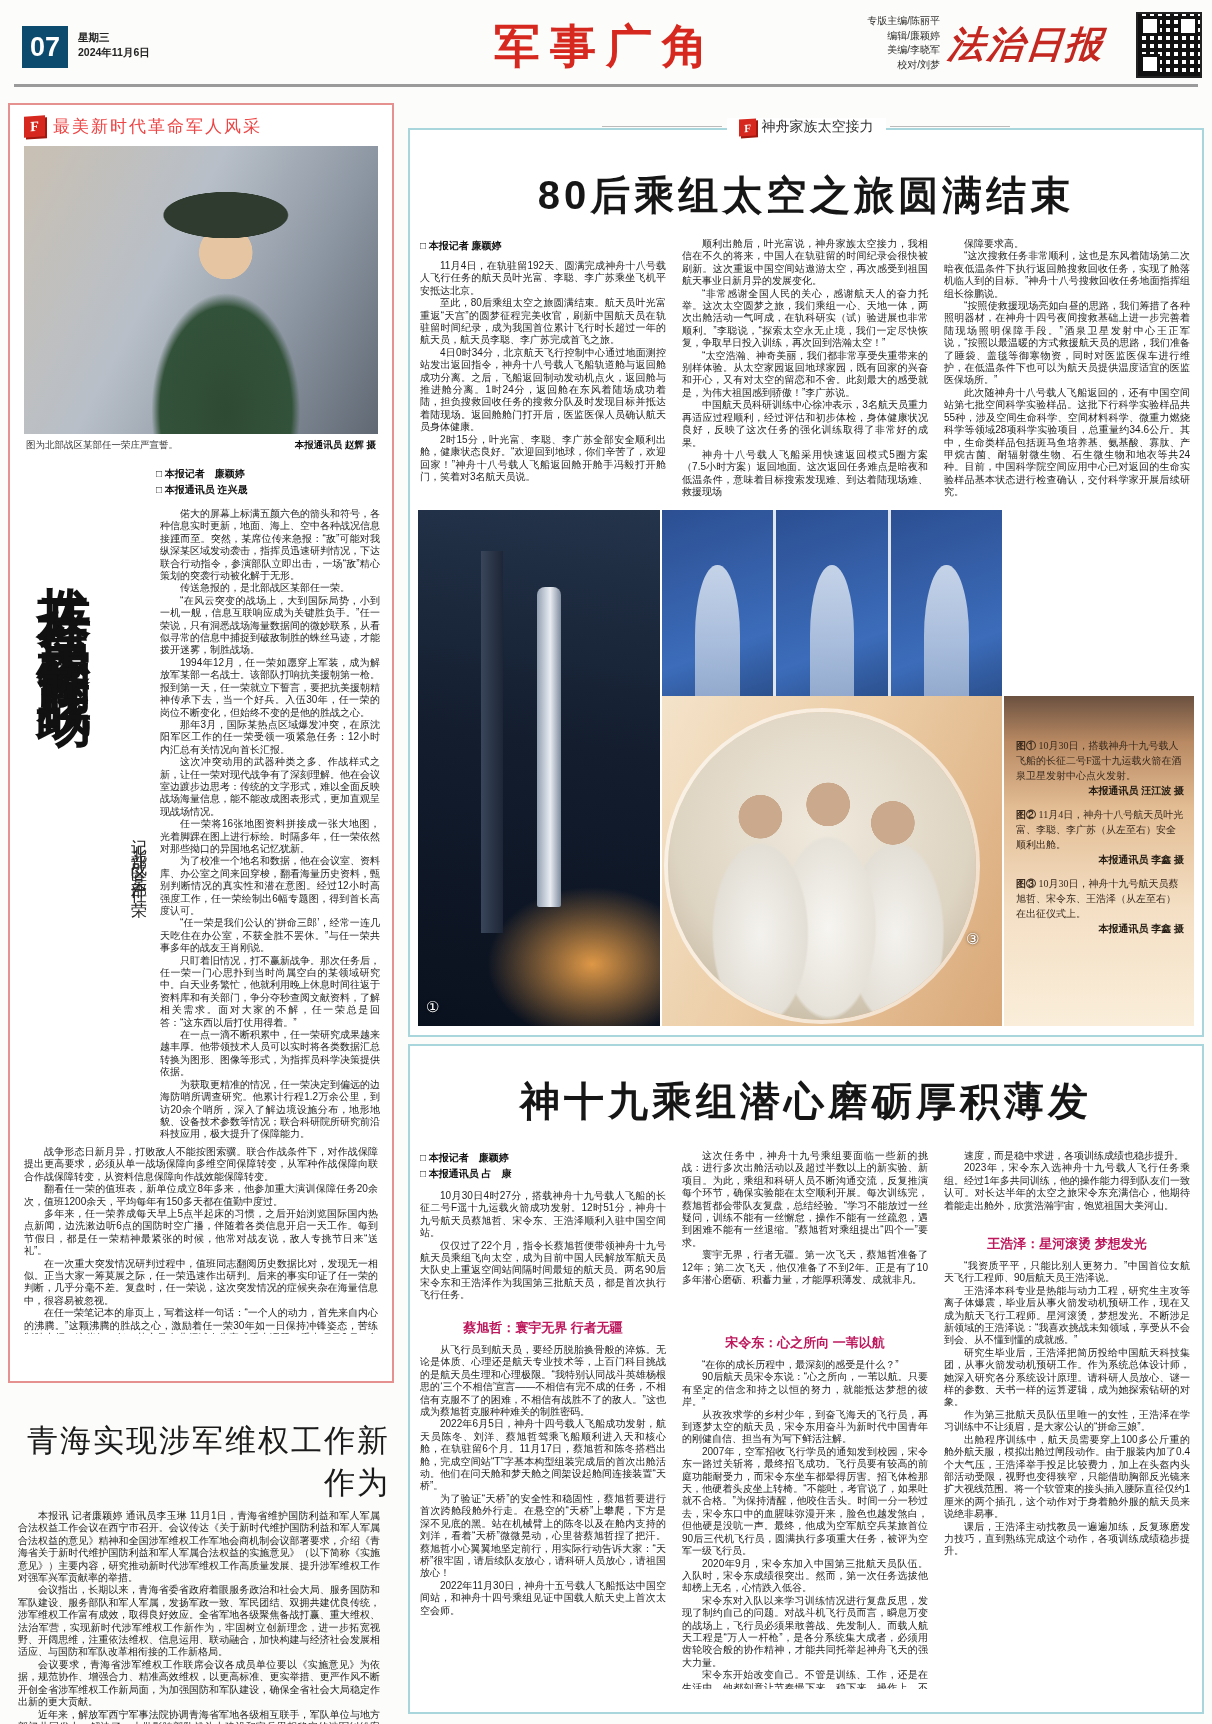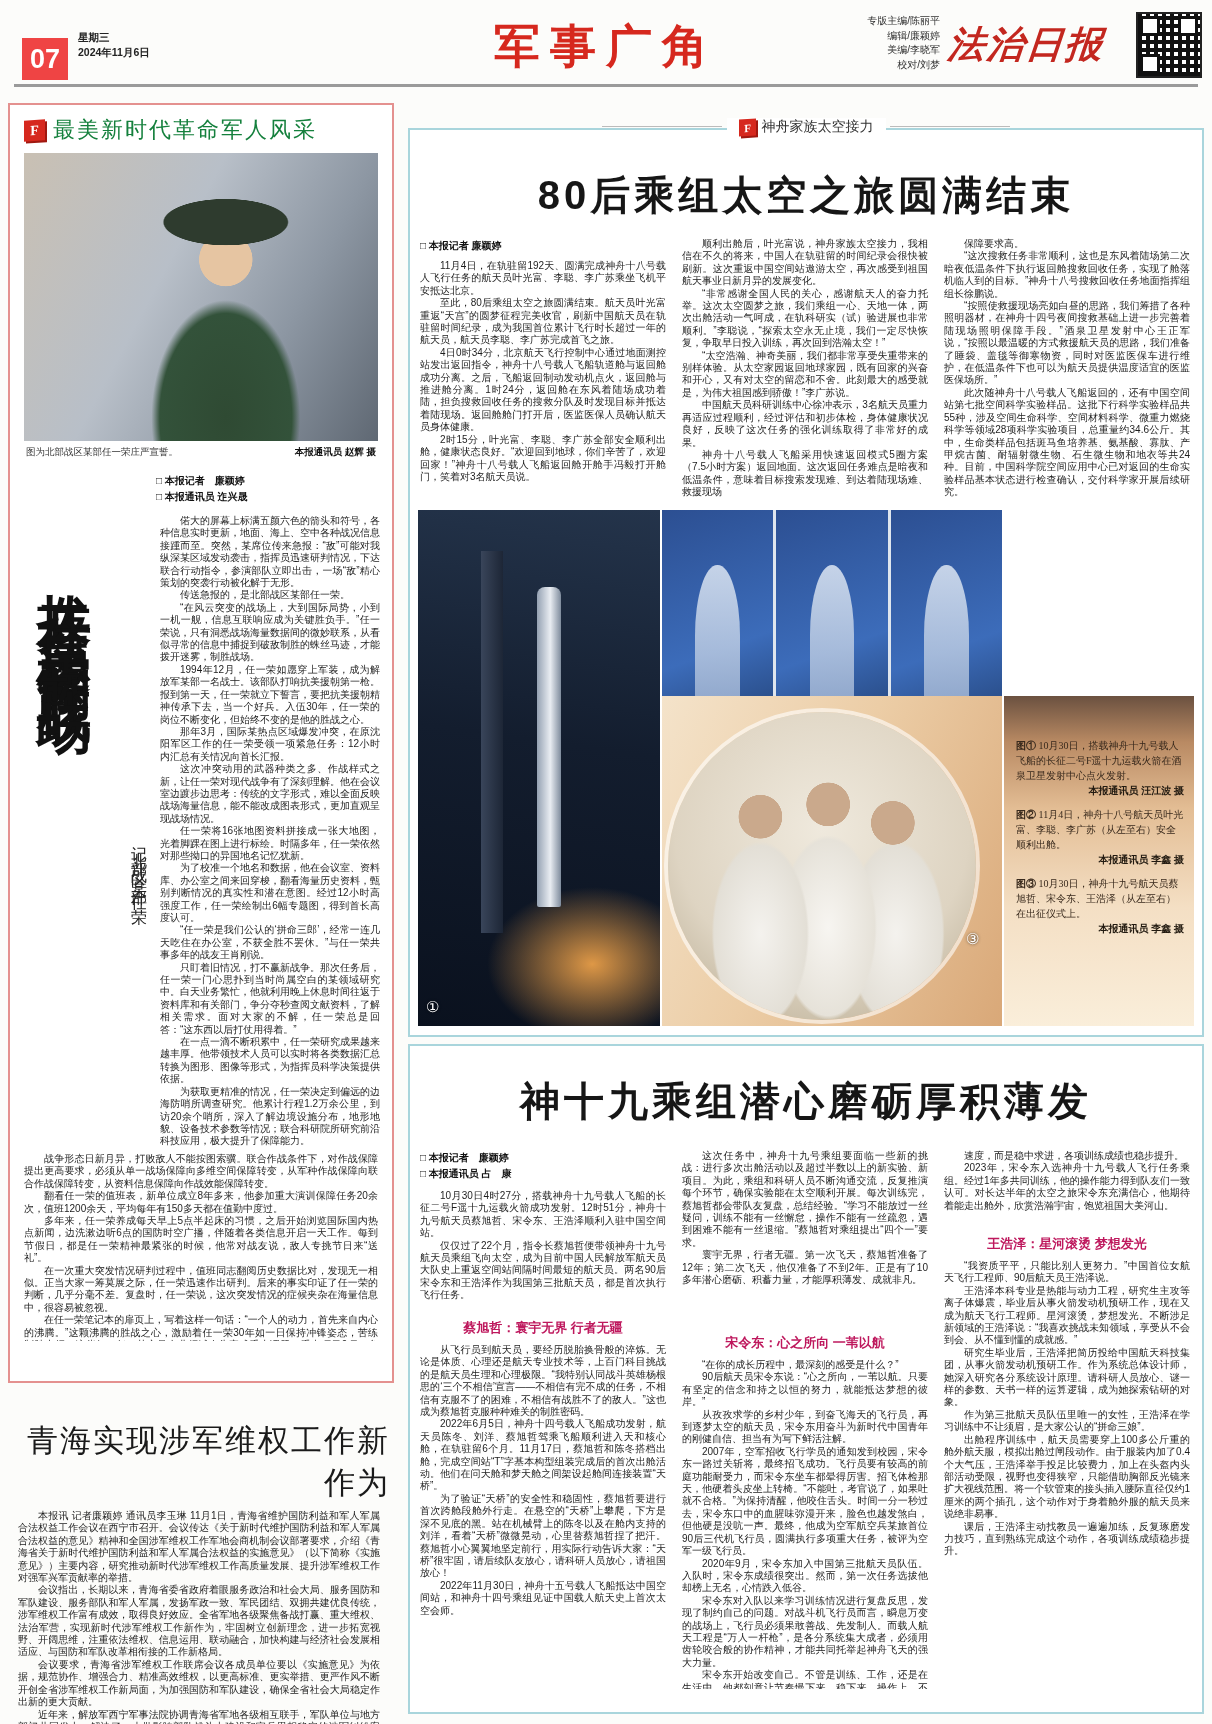--- a/index.html
+++ b/index.html
@@ -1,22 +1,22 @@
 <!DOCTYPE html>
 <html><head>
 <meta charset="utf-8">
 <style>
   html,body{margin:0;padding:0;background:#e8e8e4;}
   #sheet{position:relative;width:1212px;height:1724px;background:#fcfcfa;margin:0 auto;
     font-family:"Liberation Sans",sans-serif;color:#1c1c1c;overflow:hidden;}
   
   #hdr{position:absolute;left:0;top:0;width:1212px;height:88px;}
   #hdr-rule{position:absolute;left:14px;top:84px;width:1184px;height:3px;background:#9a9a9a;}
-  .pageno{position:absolute;left:22px;top:26px;width:46px;height:42px;background:#ef4444;color:#fff;
-    font-size:27px;font-weight:bold;display:flex;align-items:center;justify-content:center;margin-top:12px;}
+  .pageno{position:absolute;left:22px;top:26px;width:46px;height:42px;background:#0c4a6e;color:#fff;
+    font-size:27px;font-weight:bold;display:flex;align-items:center;justify-content:center;}
   .dateblk{position:absolute;left:78px;top:30px;font-size:10.5px;font-weight:bold;line-height:15px;color:#222;}
   .sec-title{position:absolute;left:0;right:0;top:16px;text-align:center;font-size:46px;font-weight:900;
     color:#d6281e;letter-spacing:10px;}
   .credits{position:absolute;left:760px;top:14px;width:180px;text-align:right;font-size:10px;line-height:14.5px;color:#333;}
   .masthead{position:absolute;left:948px;top:20px;font-family:"Liberation Serif",serif;font-style:italic;
     font-weight:bold;font-size:37px;color:#c3271f;transform:skewX(-5deg);letter-spacing:2px;}
   .qr{position:absolute;left:1136px;top:12px;width:62px;height:62px;border:2px solid #222;
     background:repeating-linear-gradient(0deg,#111 0 4px,rgba(255,255,255,0) 4px 8px),
                repeating-linear-gradient(90deg,#111 0 4px,#fff 4px 8px);}
   .qr i{position:absolute;width:14px;height:14px;border:3px solid #111;background:#fff;}
@@ -25,21 +25,21 @@
   .body-text p{margin:0;text-indent:2em;text-align:justify;}
   .body-text{font-size:10px;line-height:12.4px;color:#1d1d1d;overflow:hidden;}
   .byline{font-size:10px;font-weight:bold;line-height:16px;color:#111;}
   h3.subhead{font-size:13px;font-weight:bold;text-align:center;margin:9px 0 7px 0;color:#be185d;}
   .cube{width:21px;height:21px;background:#d6281e;color:#fff;display:inline-flex;align-items:center;
     justify-content:center;font-family:"Liberation Serif",serif;font-weight:bold;font-size:14px;
     transform:skewY(-4deg);box-shadow:2px 2px 0 #a01810;}
   
   #feat{position:absolute;left:8px;top:103px;width:382px;height:1276px;border:2px solid #e4918f;background:#fff;}
   #feat .tagrow{display:flex;align-items:center;gap:8px;margin:10px 0 8px 14px;}
-  #feat .tagrow .tagtxt{font-size:22px;letter-spacing:2px;color:#15803d;}
+  #feat .tagrow .tagtxt{font-size:17px;letter-spacing:2px;color:#ef4444;}
   .soldier-photo{position:relative;margin:4px 14px 0 14px;height:288px;
     background:
       radial-gradient(ellipse 70px 26px at 57% 24%,#2e3b2e 0%,#2e3b2e 88%,rgba(0,0,0,0) 90%),
       radial-gradient(circle 30px at 57% 37%,#e6c5a2 0%,#e6c5a2 88%,rgba(0,0,0,0) 90%),
       radial-gradient(ellipse 120px 190px at 57% 92%,#2f4a33 0%,#33523a 55%,rgba(0,0,0,0) 62%),
       linear-gradient(118deg,#c9c0b3 0%,#b8bfc8 40%,#8d97a3 70%,#5f6873 100%);}
   .photo-cap{display:flex;justify-content:space-between;margin:5px 16px 0 16px;
     font-family:"Liberation Serif",serif;font-size:9.5px;color:#333;}
   .photo-cap .credit{font-weight:bold;font-family:"Liberation Sans",sans-serif;color:#111;}
   #feat .bylines{margin:14px 0 0 146px;}

